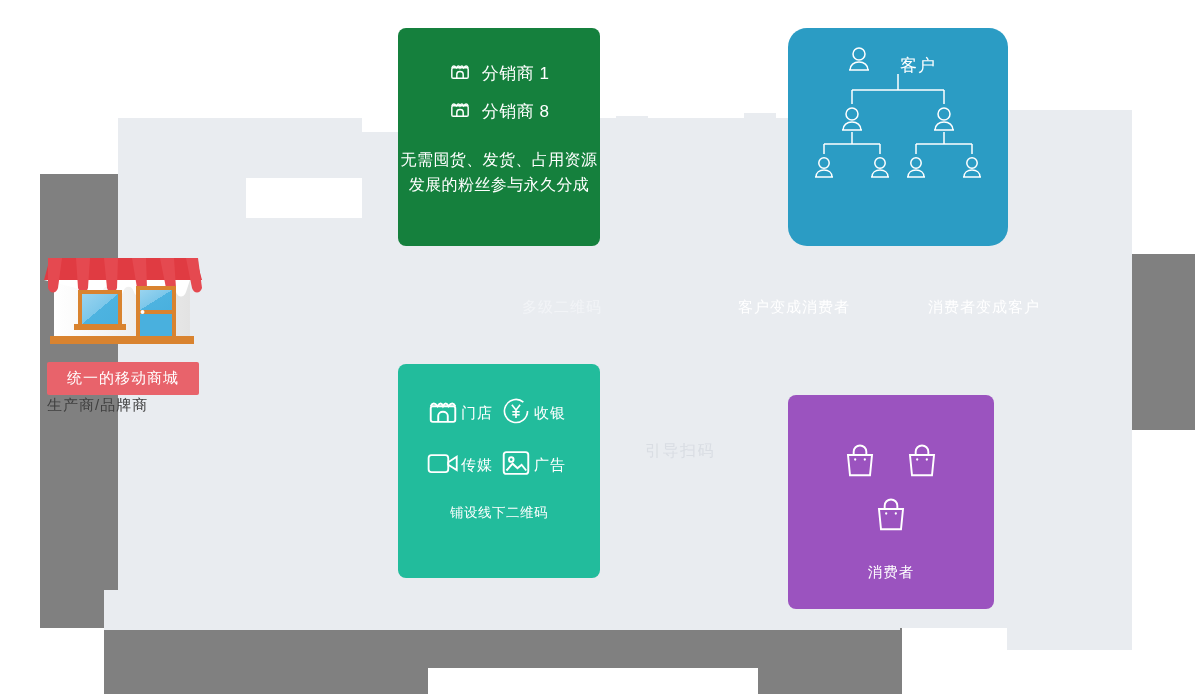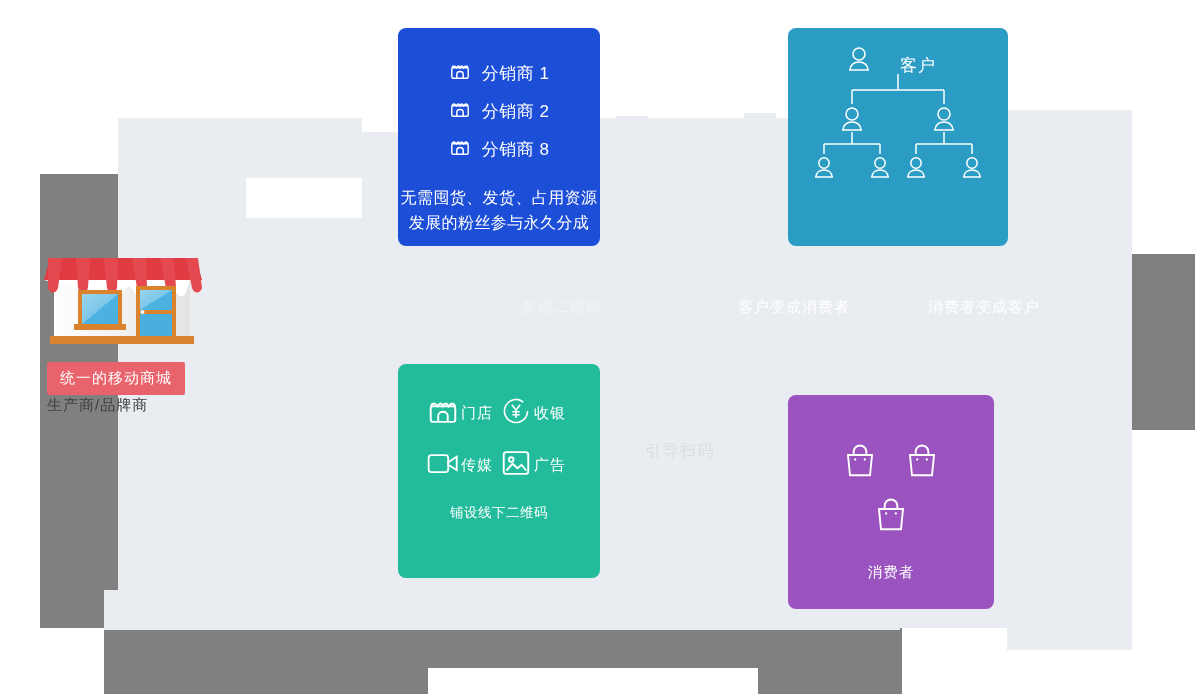--- a/index.html
+++ b/index.html
@@ -28,22 +28,22 @@
   .panel { background: #e9ecf0; }
 
   
   .card {
     position: absolute;
     border-radius: 8px;
     color: #ffffff;
     box-sizing: border-box;
     text-align: center;
   }
-  .card-red    { background: #1d4ed8; }
-  .card-blue   { background: #2b9cc4; }
+  .card-red    { background: #15803d; }
+  .card-blue   { background: #2b9cc4; border-radius: 19px; }
   .card-green  { background: #22bc9c; }
   .card-purple { background: #9b53bf; margin-top: 31px; }
 
   
   #card-distributor {
     left: 398px; top: 28px; width: 202px; height: 218px;
     padding-top: 26px;
   }
   .dist-row {
     display: flex;
@@ -128,21 +128,21 @@
     left: 40px; top: 224px;
     width: 166px; height: 128px;
   }
   #shop-label {
     position: absolute;
     left: 47px; top: 362px;
     background: #e8636b;
     color: #ffffff;
     font-size: 15px;
     letter-spacing: 1px;
-    padding: 7px 13px;
+    padding: 7px 20px;
     border-radius: 2px;
     white-space: nowrap;
   }
   #shop-sub {
     position: absolute;
     left: 47px; top: 396px;
     font-size: 15px;
     letter-spacing: 1px;
     color: #404040;
     white-space: nowrap;
@@ -210,30 +210,20 @@
       <span class="ico">
         <svg width="22" height="20" viewBox="0 0 24 22" fill="none" stroke="#ffffff" stroke-width="1.6">
           <path d="M3 7.5 Q5 3.5 8 7.5 Q10.5 3.5 12 7.5 Q14 3.5 16 7.5 Q19 3.5 21 7.5"></path>
           <rect x="3" y="7.5" width="18" height="11.5" rx="1.5"></rect>
           <path d="M8.5 19V14.5a3.5 3 0 0 1 7 0V19"></path>
         </svg>
       </span>
       <span class="lbl">分销商 1</span>
     </div>
 
-    <div class="dist-row">
-      <span class="ico">
-        <svg width="22" height="20" viewBox="0 0 24 22" fill="none" stroke="#ffffff" stroke-width="1.6">
-          <path d="M3 7.5 Q5 3.5 8 7.5 Q10.5 3.5 12 7.5 Q14 3.5 16 7.5 Q19 3.5 21 7.5"></path>
-          <rect x="3" y="7.5" width="18" height="11.5" rx="1.5"></rect>
-          <path d="M8.5 19V14.5a3.5 3 0 0 1 7 0V19"></path>
-        </svg>
-      </span>
-      <span class="lbl">分销商 2</span>
-    </div>
 
     <div class="dist-row">
       <span class="ico">
         <svg width="22" height="20" viewBox="0 0 24 22" fill="none" stroke="#ffffff" stroke-width="1.6">
           <path d="M3 7.5 Q5 3.5 8 7.5 Q10.5 3.5 12 7.5 Q14 3.5 16 7.5 Q19 3.5 21 7.5"></path>
           <rect x="3" y="7.5" width="18" height="11.5" rx="1.5"></rect>
           <path d="M8.5 19V14.5a3.5 3 0 0 1 7 0V19"></path>
         </svg>
       </span>
       <span class="lbl">分销商 8</span>

